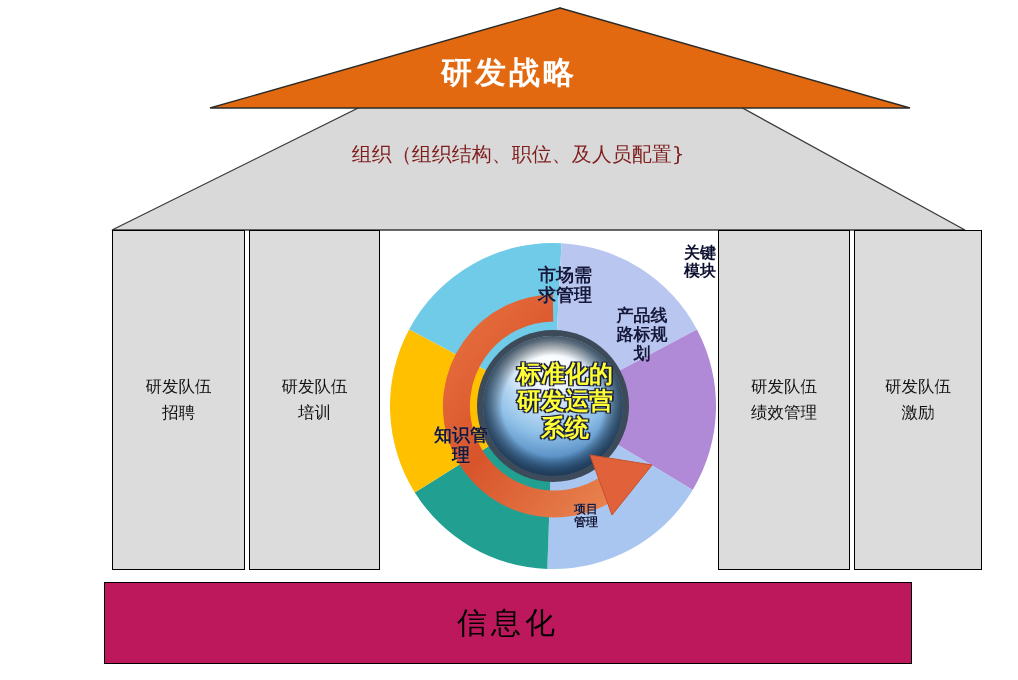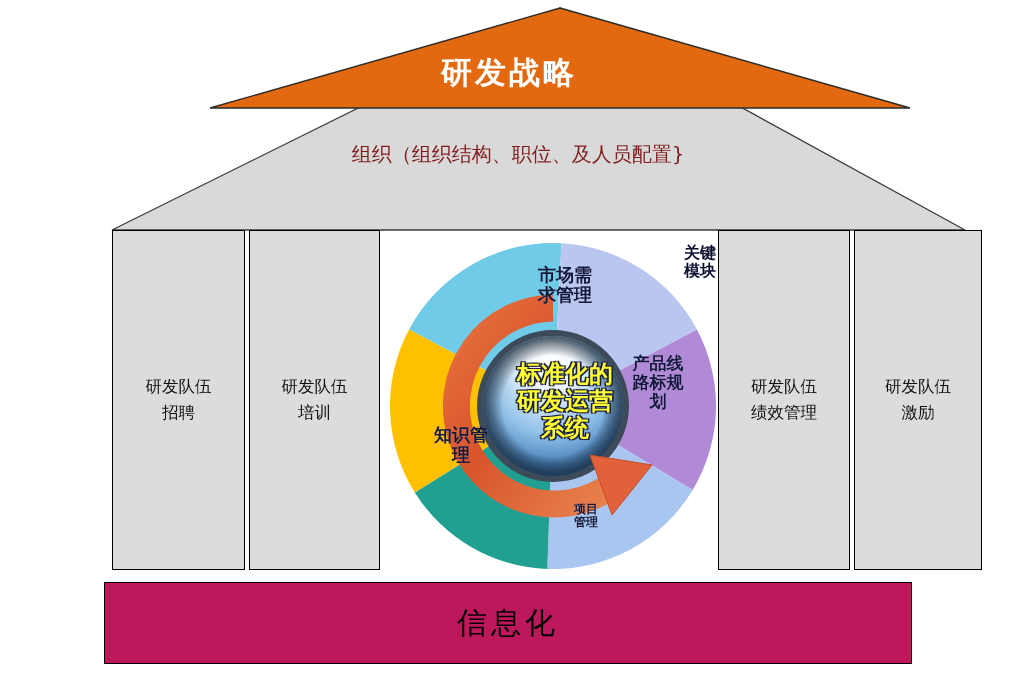--- a/index.html
+++ b/index.html
@@ -231,21 +231,21 @@
         <polygon points="200,212 262,222 222,272" fill="#E0613A"></polygon>
         <polygon points="200,212 262,222 222,272" fill="none" stroke="#C94F27" stroke-width="1"></polygon>
       </g>
     </svg>
 
     <div class="center-label">标准化的
 研发运营
 系统</div>
     <div class="seg-label" id="seg-label-0" style="left: 133px; top: 22px; font-size: 18px; width: 84px;">市场需
 求管理</div>
-    <div class="seg-label" id="seg-label-1" style="left: 226px; top: 63px; font-size: 17px; width: 84px; margin-top: 48px;">产品线
+    <div class="seg-label" id="seg-label-1" style="left: 210px; top: 63px; font-size: 17px; width: 84px;">产品线
 路标规
 划</div>
     <div class="seg-label" id="seg-label-3" style="left: 154px; top: 260px; font-size: 12px; width: 84px;">项目
 管理</div>
     <div class="seg-label" id="seg-label-4" style="left: 29px; top: 182px; font-size: 18px; width: 84px;">知识管
 理</div>
   </div>
 
   <div id="key-module-label">关键
 模块</div>

